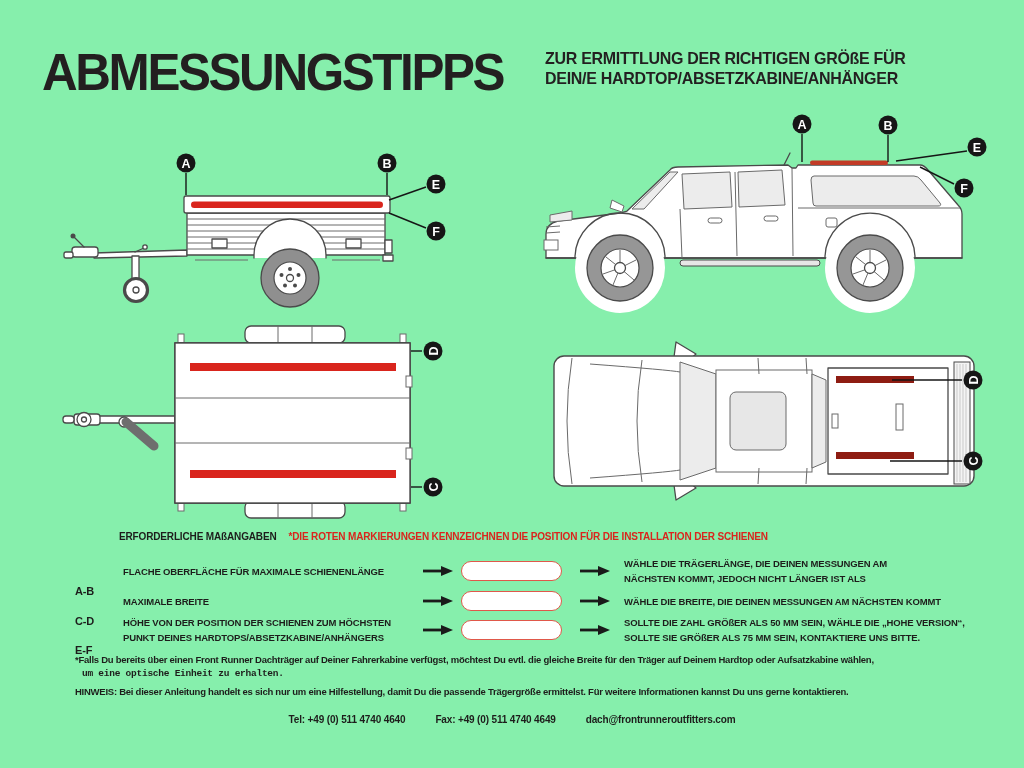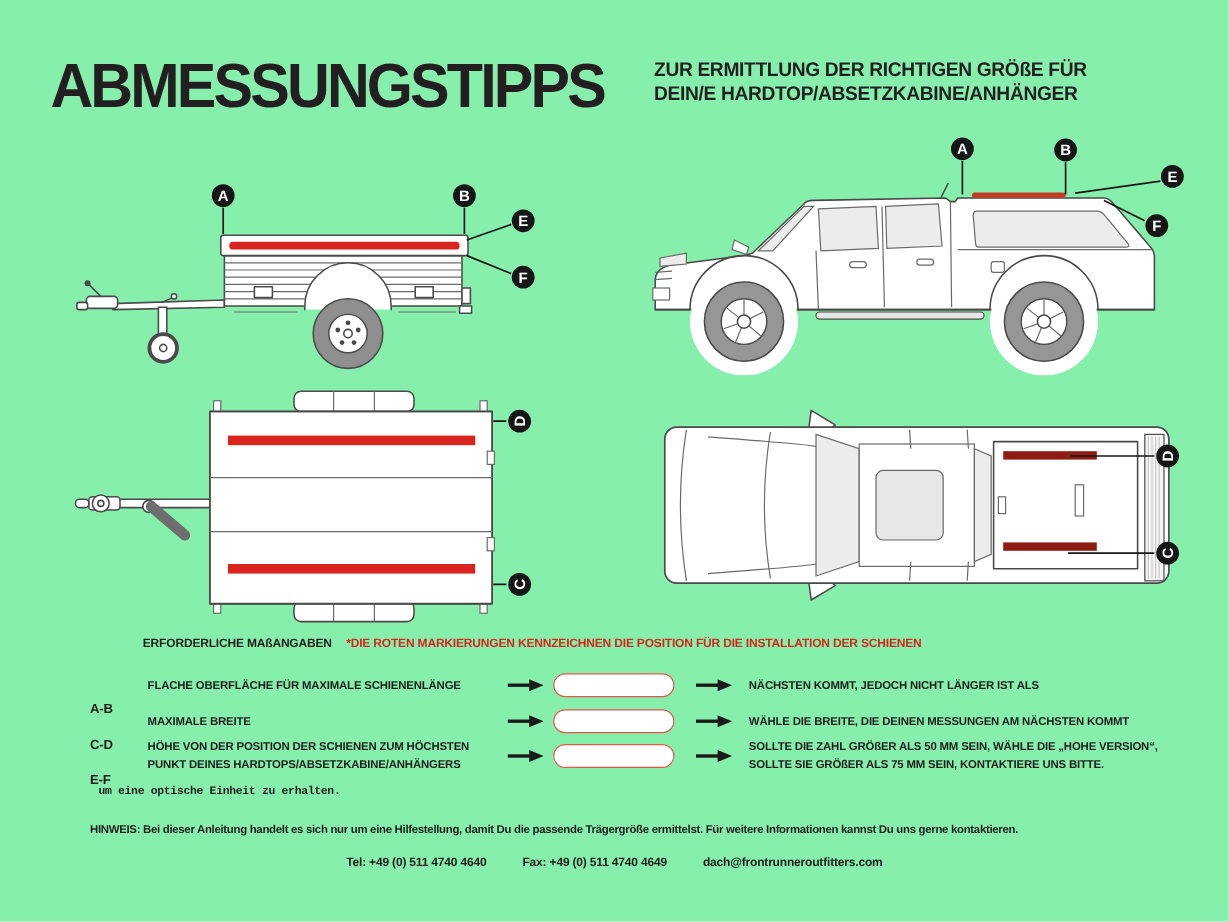--- a/index.html
+++ b/index.html
@@ -331,20 +331,21 @@
         </svg>
     </div>
     <div class="pill"></div>
     <div class="carr2">
       <svg class="arrow-svg" width="30" height="10" viewBox="0 0 30 10">
           <rect x="0" y="3.6" width="20" height="2.8" fill="#1a1a1a"></rect>
           <polygon points="18,0 30,5 18,10" fill="#1a1a1a"></polygon>
         </svg>
     </div>
     <div class="cres">
+      <div>WÄHLE DIE TRÄGERLÄNGE, DIE DEINEN MESSUNGEN AM</div>
       <div>NÄCHSTEN KOMMT, JEDOCH NICHT LÄNGER IST ALS</div>
     </div>
   </div>
 
   <div class="mrow" style="top:588px; height:26px;">
     <div class="cid">C-D</div>
     <div class="cdesc">
       <div>MAXIMALE BREITE</div>
       <div></div>
     </div>
@@ -386,20 +387,21 @@
           <polygon points="18,0 30,5 18,10" fill="#1a1a1a"></polygon>
         </svg>
     </div>
     <div class="cres">
       <div>SOLLTE DIE ZAHL GRÖßER ALS 50 MM SEIN, WÄHLE DIE „HOHE VERSION“,</div>
       <div>SOLLTE SIE GRÖßER ALS 75 MM SEIN, KONTAKTIERE UNS BITTE.</div>
     </div>
   </div>
 
   <div class="footnote">
+    <div>*Falls Du bereits über einen Front Runner Dachträger auf Deiner Fahrerkabine verfügst, möchtest Du evtl. die gleiche Breite für den Träger auf Deinem Hardtop oder Aufsatzkabine wählen,</div>
     <div class="l2">um eine optische Einheit zu erhalten.</div>
   </div>
 
   <div class="hinweis">HINWEIS: Bei dieser Anleitung handelt es sich nur um eine Hilfestellung, damit Du die passende Trägergröße ermittelst. Für weitere Informationen kannst Du uns gerne kontaktieren.</div>
 
   <div class="contact">
     <span>Tel: +49 (0) 511 4740 4640</span>
     <span>Fax: +49 (0) 511 4740 4649</span>
     <span>dach@frontrunneroutfitters.com</span>
   </div>

